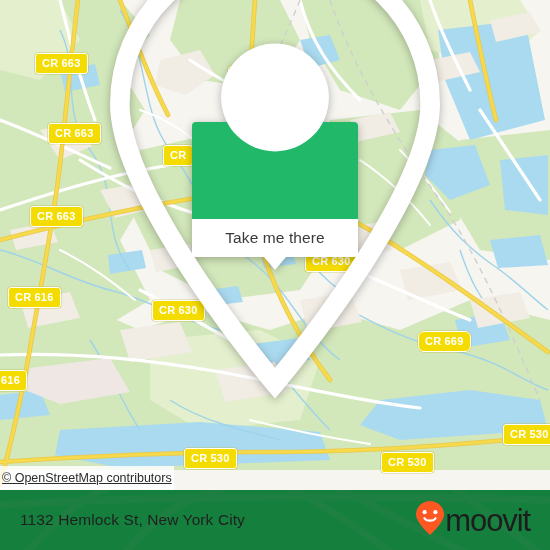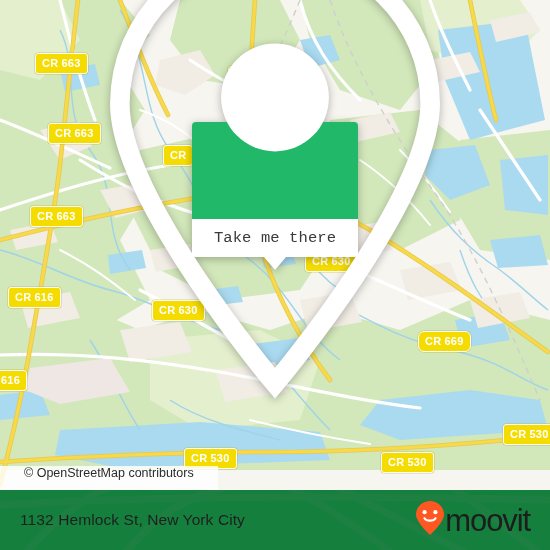--- a/index.html
+++ b/index.html
@@ -35,38 +35,38 @@
   #popup{
     position:absolute;left:192px;top:122px;width:166px;
     filter:drop-shadow(0 2px 4px rgba(0,0,0,.28));
   }
   #popup-top{
     background:#21b86a;height:97px;border-radius:4px 4px 0 0;
     display:flex;align-items:center;justify-content:center;
   }
   #popup-bottom{
     background:#ffffff;height:38px;border-radius:0 0 4px 4px;
-    display:flex;align-items:center;justify-content:center;font-family:Liberation Mono, monospace;
+    display:flex;align-items:center;justify-content:center;
   }
   #popup-label{color:#3a3a3a;font-size:15.5px;letter-spacing:.1px;}
   #popup-tail{
     position:absolute;left:50%;top:135px;margin-left:-11px;
     width:0;height:0;
     border-left:11px solid transparent;
     border-right:11px solid transparent;
     border-top:13px solid #ffffff;
   }
 
   
   #attrib{
     position:absolute;left:0;top:466px;height:24px;
-    display:flex;align-items:flex-start;
-    padding:0 24px;
+    display:flex;align-items:center;
+    padding:0 2px;
     background:rgba(255,255,255,.82);
-    font-size:12.5px;color:#2b2b2b;
+    font-size:12.5px;color:#2b2b2b;text-decoration:underline;
   }
 
   
   #footer{
     position:absolute;left:0;top:490px;width:550px;height:60px;
     background:#15803d;overflow:hidden;
   }
   #footer-watermark{position:absolute;left:0;top:-490px;width:550px;height:550px;opacity:.07;}
   #footer-inner{
     position:relative;width:100%;height:100%;

